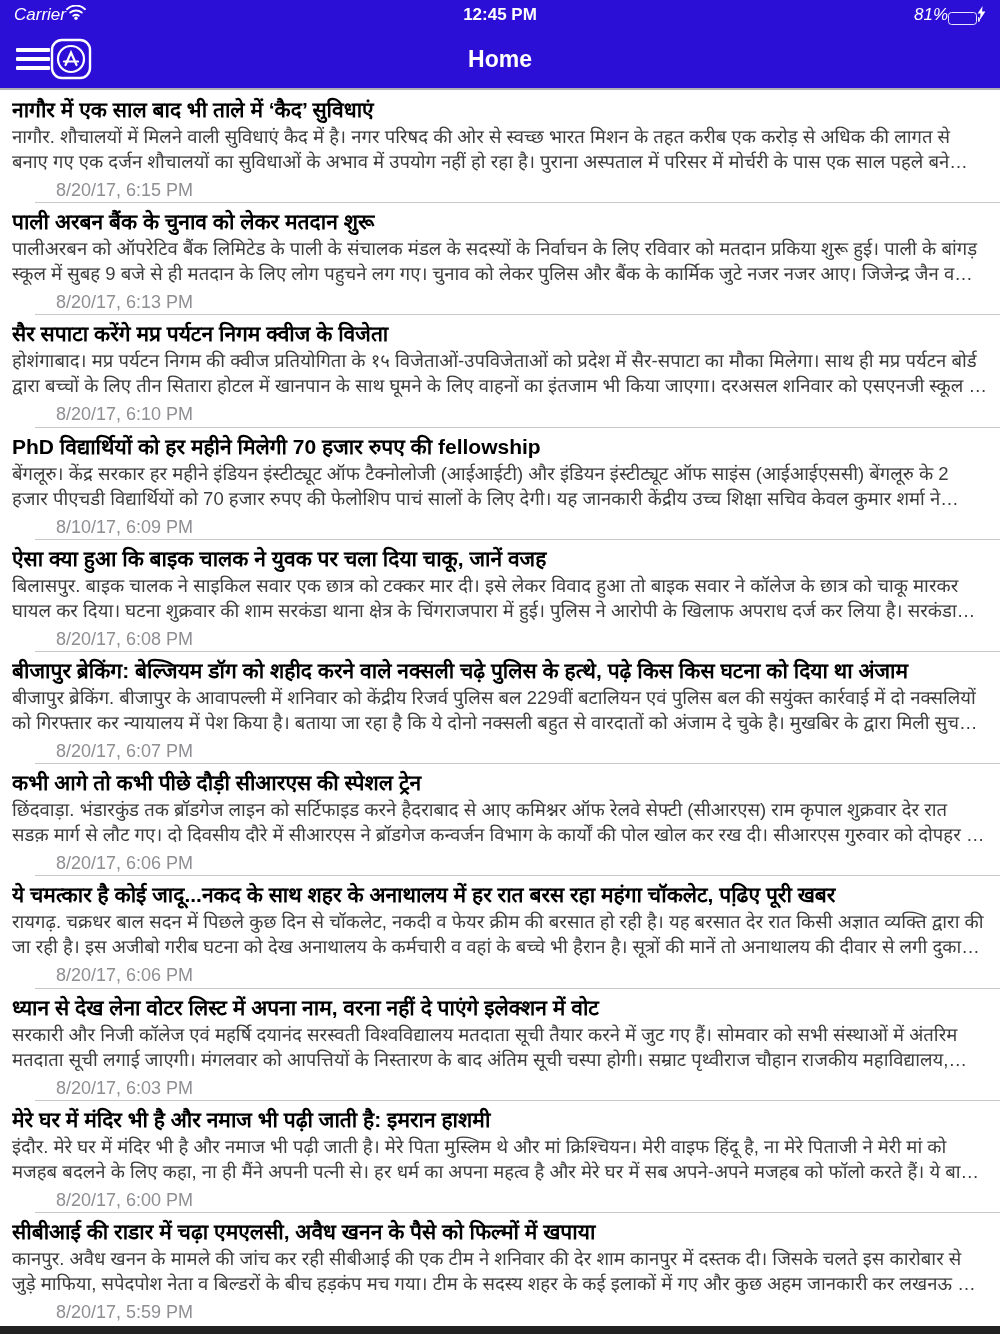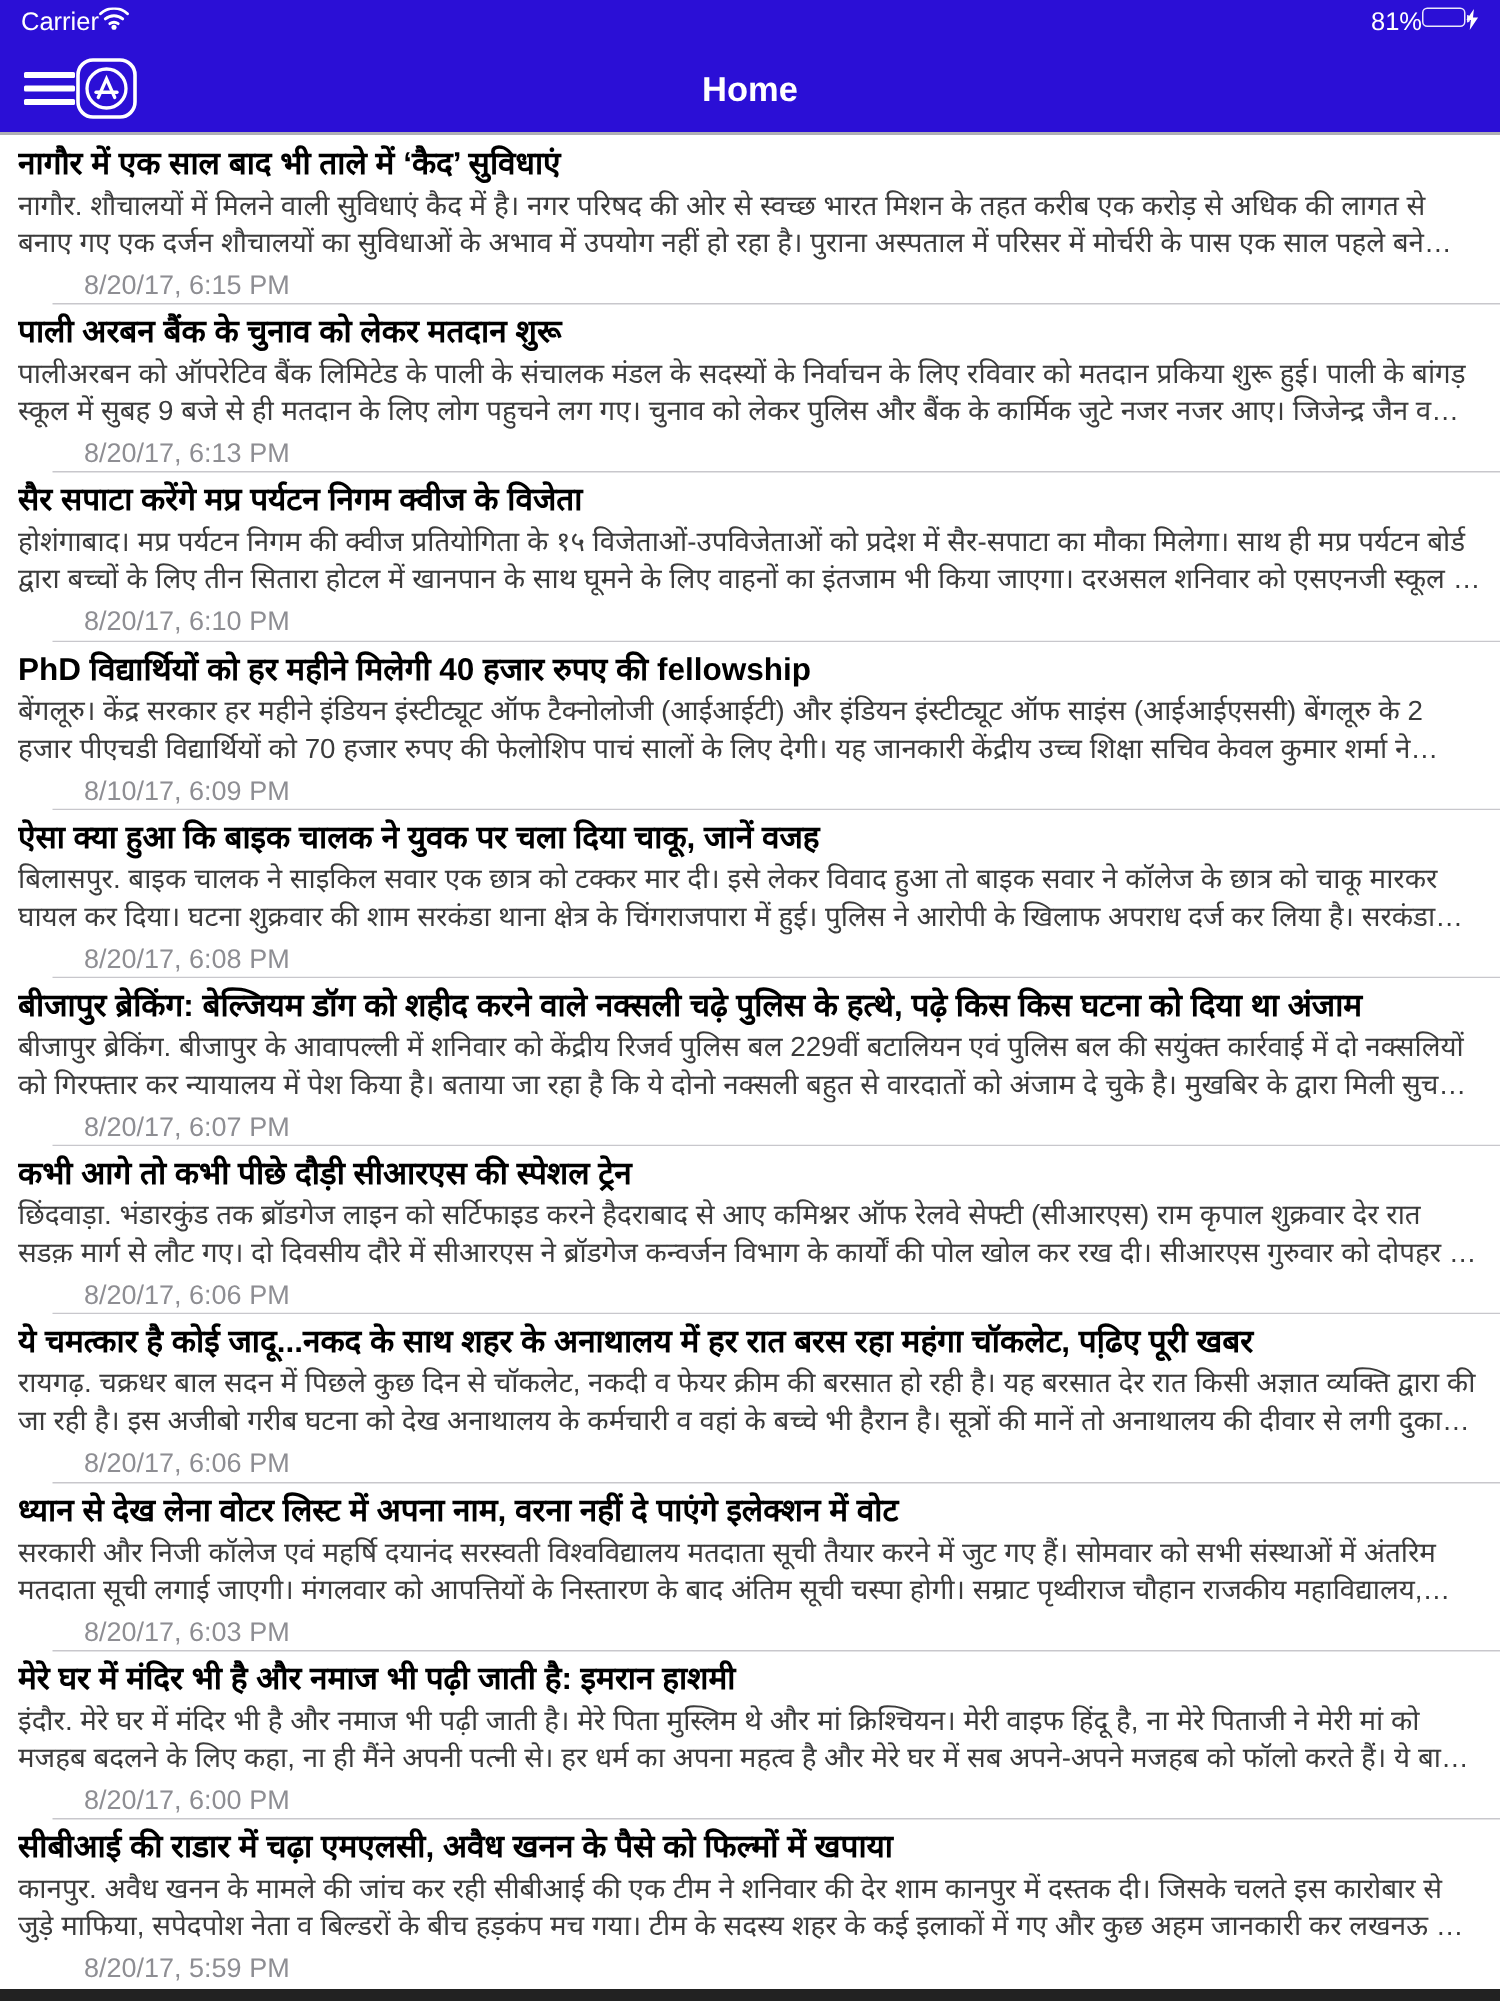--- a/index.html
+++ b/index.html
@@ -9,21 +9,21 @@
     background: #ffffff;
   }
   .screen { width: 1000px; height: 1334px; display: flex; flex-direction: column; }
 
   
   .status-bar {
     height: 30px; background: #2B0FD6; color: #fff;
     display: flex; align-items: center; justify-content: space-between;
     padding: 0 14px; font-size: 17px; position: relative; flex: none;
   }
-  .status-left, .status-right { display: flex; align-items: flex-start; gap: 0; }
+  .status-left, .status-right { display: flex; align-items: flex-end; gap: 0; font-style: italic; }
   .status-clock {
     position: absolute; left: 0; right: 0; text-align: center;
     font-weight: 700; font-size: 17px; pointer-events: none;
   }
   .battery-shell {
     width: 29px; height: 13px; border: 1px solid rgba(255,255,255,0.9);
     border-radius: 3.5px; padding: 1px; position: relative; display: inline-block;
   }
   .battery-fill { height: 100%; background: #4CD964; border-radius: 1.5px; }
   .battery-nub {
@@ -83,20 +83,21 @@
         <svg width="20" height="15" viewBox="0 0 20 15">
           <g stroke="#ffffff" stroke-width="1.9" fill="none" stroke-linecap="round">
             <path d="M1 4.2 A13 13 0 0 1 19 4.2"></path>
             <path d="M4.2 7.6 A9 9 0 0 1 15.8 7.6"></path>
             <path d="M7.2 10.8 A4.8 4.8 0 0 1 12.8 10.8"></path>
           </g>
           <circle cx="10" cy="13.2" r="1.7" fill="#ffffff"></circle>
         </svg>
       </span>
     </div>
+    <div class="status-clock">12:45 PM</div>
     <div class="status-right">
       <span>81%</span>
       <span class="battery-shell">
         <span class="battery-fill" style="width:81%"></span>
         <span class="battery-nub"></span>
       </span>
       <span>
         <svg width="9" height="14" viewBox="0 0 9 14">
           <path d="M5.6 0 L0.6 7.4 H3.6 L2.8 14 L8.4 5.6 H5.0 Z" fill="#ffffff"></path>
         </svg>
@@ -136,21 +137,21 @@
     <div class="time">8/20/17, 6:13 PM</div>
   </div>
 
   <div class="article">
     <div class="headline">सैर सपाटा करेंगे मप्र पर्यटन निगम क्वीज के विजेता</div>
     <div class="body">होशंगाबाद। मप्र पर्यटन निगम की क्वीज प्रतियोगिता के १५ विजेताओं-उपविजेताओं को प्रदेश में सैर-सपाटा का मौका मिलेगा। साथ ही मप्र पर्यटन बोर्ड द्वारा बच्चों के लिए तीन सितारा होटल में खानपान के साथ घूमने के लिए वाहनों का इंतजाम भी किया जाएगा। दरअसल शनिवार को एसएनजी स्कूल में जिले के क...</div>
     <div class="time">8/20/17, 6:10 PM</div>
   </div>
 
   <div class="article">
-    <div class="headline">PhD विद्यार्थियों को हर महीने मिलेगी 40 हजार रुपए की fellowship</div>
+    <div class="headline">PhD विद्यार्थियों को हर महीने मिलेगी 70 हजार रुपए की fellowship</div>
     <div class="body">बेंगलूरु। केंद्र सरकार हर महीने इंडियन इंस्टीट्यूट ऑफ टैक्नोलोजी (आईआईटी) और इंडियन इंस्टीट्यूट ऑफ साइंस (आईआईएससी) बेंगलूरु के 2 हजार पीएचडी विद्यार्थियों को 70 हजार रुपए की फेलोशिप पाचं सालों के लिए देगी। यह जानकारी केंद्रीय उच्च शिक्षा सचिव केवल कुमार शर्मा ने शनिवार को दी। व...</div>
     <div class="time">8/10/17, 6:09 PM</div>
   </div>
 
   <div class="article">
     <div class="headline">ऐसा क्या हुआ कि बाइक चालक ने युवक पर चला दिया चाकू, जानें वजह</div>
     <div class="body">बिलासपुर. बाइक चालक ने साइकिल सवार एक छात्र को टक्कर मार दी। इसे लेकर विवाद हुआ तो बाइक सवार ने कॉलेज के छात्र को चाकू मारकर घायल कर दिया। घटना शुक्रवार की शाम सरकंडा थाना क्षेत्र के चिंगराजपारा में हुई। पुलिस ने आरोपी के खिलाफ अपराध दर्ज कर लिया है। सरकंडा पुलिस के अनुसार,...</div>
     <div class="time">8/20/17, 6:08 PM</div>
   </div>
 

